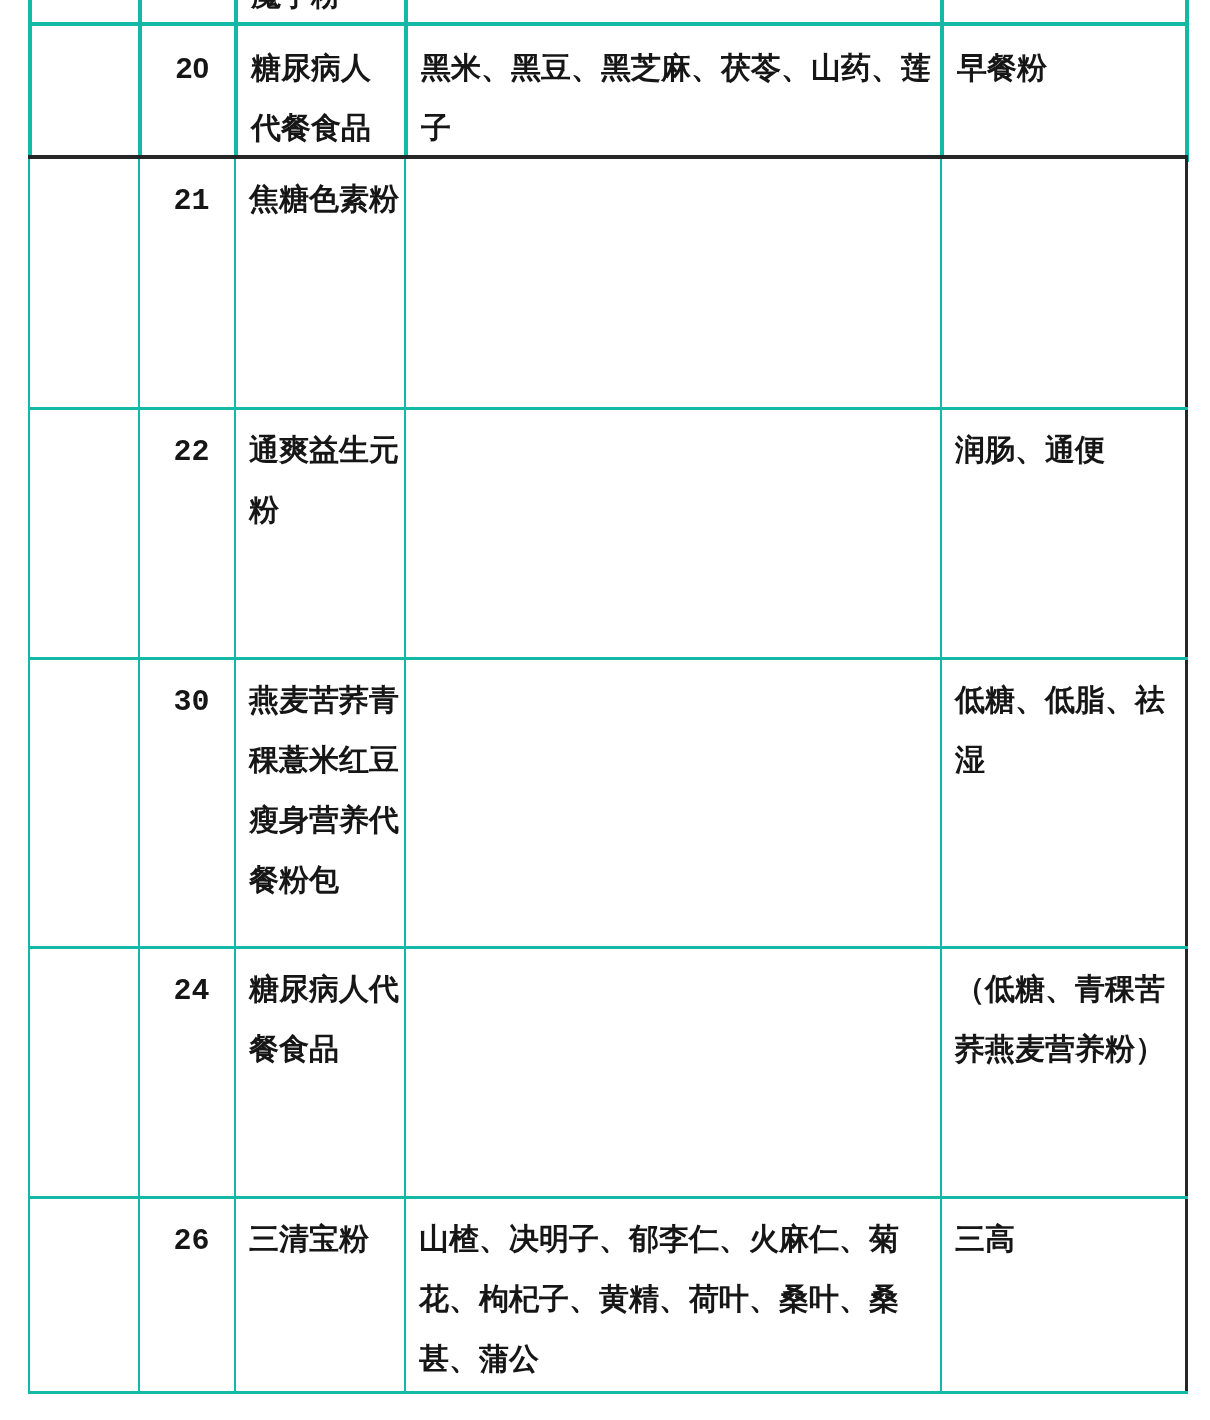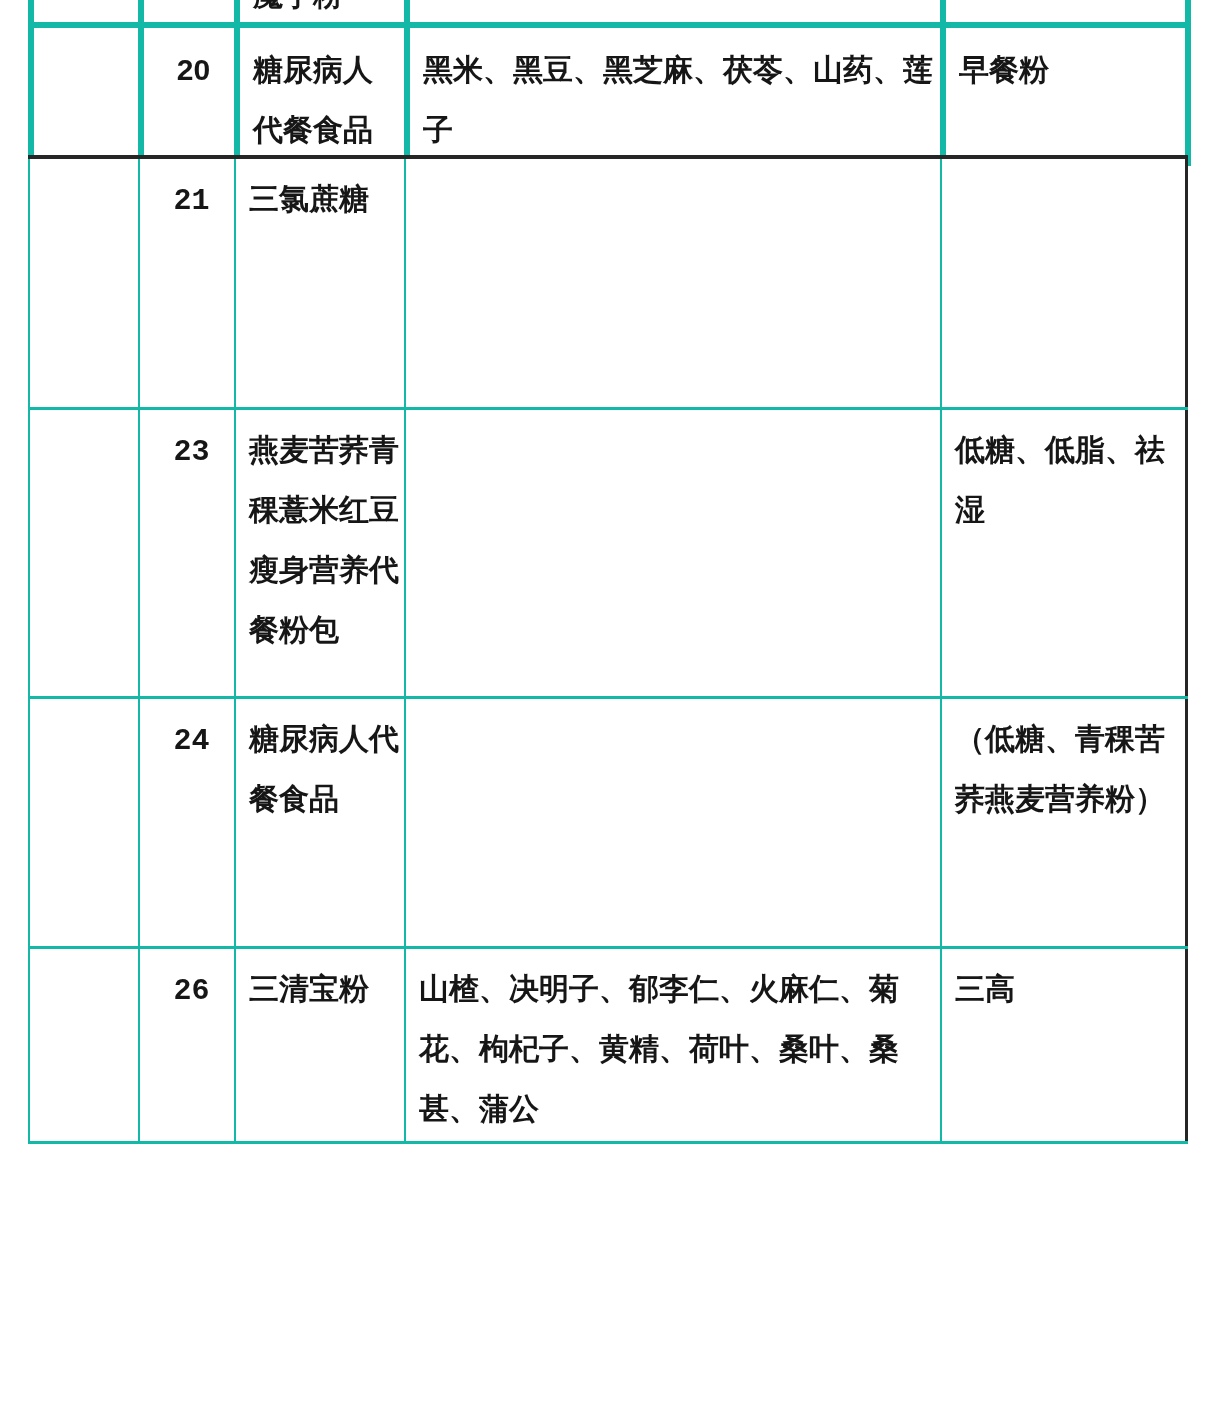--- a/index.html
+++ b/index.html
@@ -11,21 +11,21 @@
     overflow:hidden;
     font-family:"Liberation Sans", sans-serif;
   }
   table.tbl{
     position:absolute;
     border-collapse:collapse;
     table-layout:fixed;
     background:#ffffff;
   }
   table.tbl td{
-    border:6px solid #14b8a6;
+    border:4px solid #14b8a6;
     vertical-align:top;
     padding:12px 4px 0 13px;
     font-weight:700;
     color:#161616;
     font-size:30px;
     line-height:60px;
     overflow:hidden;
   }
   
   table.tbl-a{ left:28px; top:0; border-top:none; border-right:3px solid #262626; border-bottom:3px solid #262626;}
@@ -91,27 +91,34 @@
       <col style="width:110px">
         <col style="width:96px">
         <col style="width:170px">
         <col style="width:536px">
         <col style="width:245px">
     </colgroup>
     <tbody>
         <tr class="h-r21">
       <td class="c-cat"></td>
       <td class="c-num">21</td>
-      <td class="c-name">三氯蔗糖</td>
+      <td class="c-name">焦糖色素粉</td>
       <td class="c-ing"></td>
       <td class="c-fun"></td>
     </tr>
+    <tr class="h-r22">
+      <td class="c-cat"></td>
+      <td class="c-num">22</td>
+      <td class="c-name">通爽益生元粉</td>
+      <td class="c-ing"></td>
+      <td class="c-fun">润肠、通便</td>
+    </tr>
     <tr class="h-r23">
       <td class="c-cat"></td>
-      <td class="c-num">23</td>
+      <td class="c-num">30</td>
       <td class="c-name">燕麦苦荞青稞薏米红豆瘦身营养代餐粉包</td>
       <td class="c-ing"></td>
       <td class="c-fun">低糖、低脂、祛湿</td>
     </tr>
     <tr class="h-r24">
       <td class="c-cat"></td>
       <td class="c-num">24</td>
       <td class="c-name">糖尿病人代餐食品</td>
       <td class="c-ing"></td>
       <td class="c-fun">（低糖、青稞苦荞燕麦营养粉）</td>

